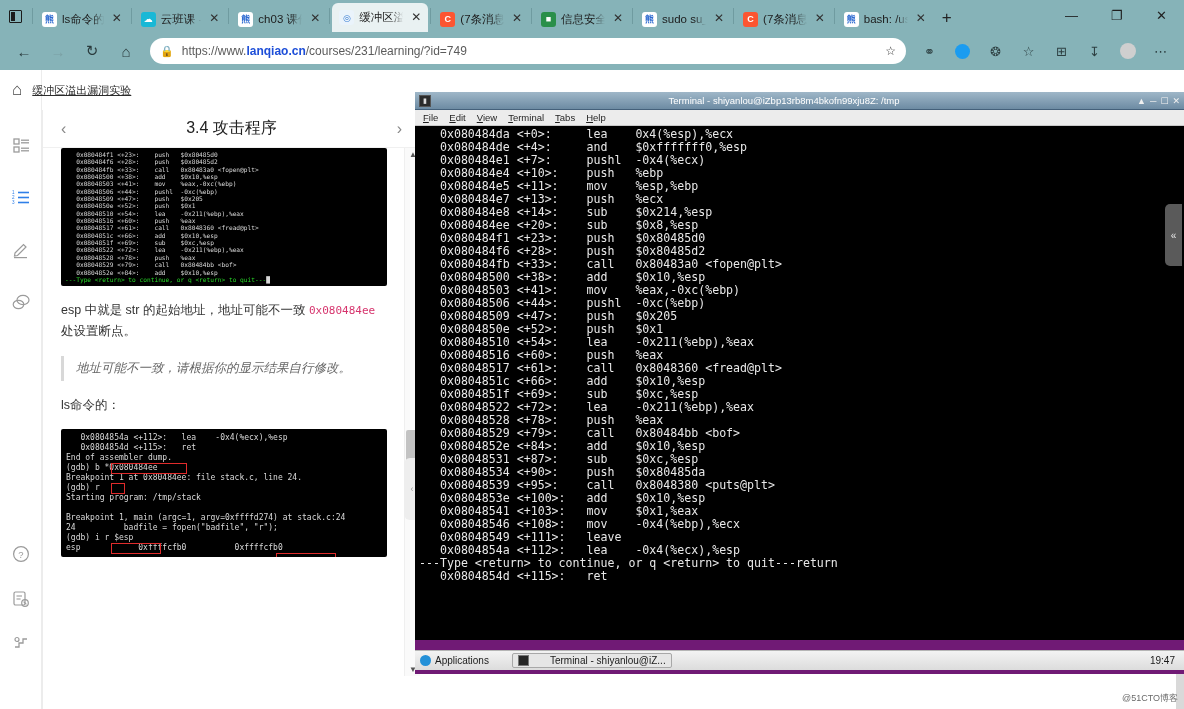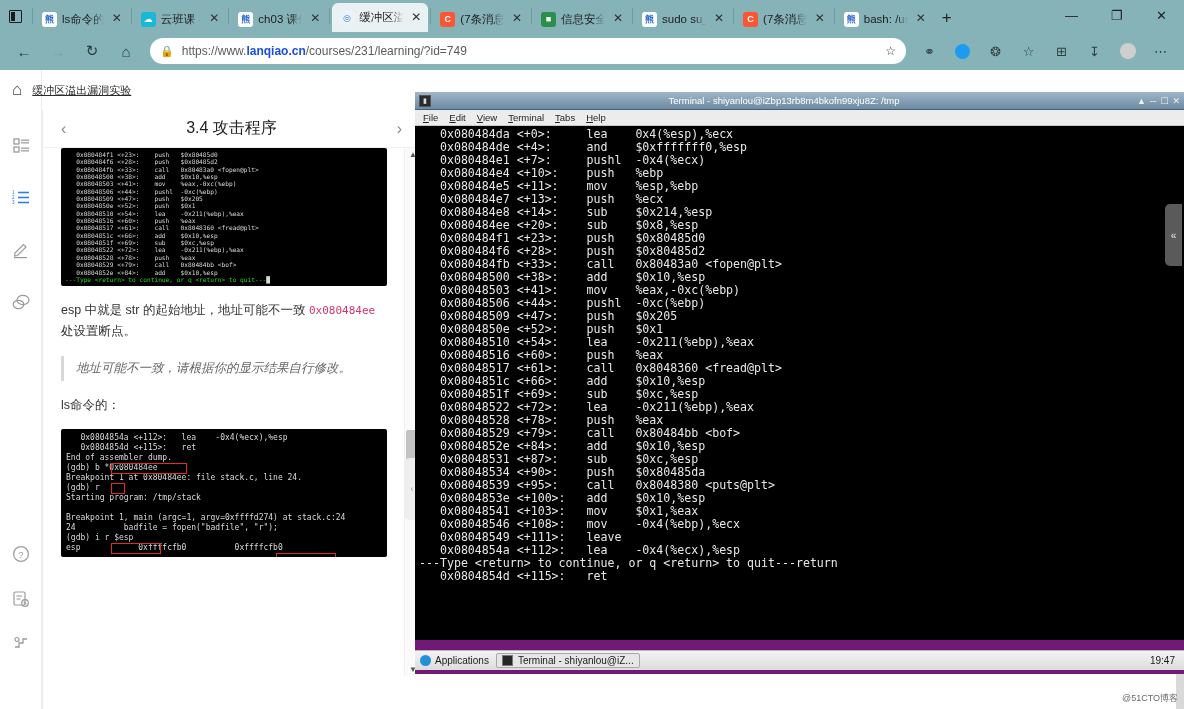--- a/index.html
+++ b/index.html
@@ -169,22 +169,22 @@
     color:#e8e8e8; font-family:"DejaVu Sans Mono","Liberation Mono",monospace;
     font-size:11.6px; line-height:13px; padding:2px 0 0 4px; white-space:pre; overflow:hidden;
   }
   .taskbar {
     position:absolute; left:0; top:558px; width:769px; height:20px;
     background:linear-gradient(#f3f3f3,#dcdcdc); border-top:1px solid #b5b5b5;
     display:flex; align-items:center; padding:0 5px; gap:7px; font-size:10px; color:#1a1a1a;
   }
   .taskbar .tbapp { display:flex; align-items:center; gap:4px; }
   .taskbar .tbwin {
-    display:flex; align-items:center; gap:5px; border:1px solid #a8a8a8; background:#e6e6e6;
-    border-radius:2px; padding:1px 5px; max-width:190px; overflow:hidden; white-space:nowrap;
+    display:flex; align-items:center; gap:21px; border:1px solid #a8a8a8; background:#e6e6e6;
+    border-radius:2px; padding:1px 5px; max-width:190px; overflow:hidden; white-space:nowrap;margin-left:16px;
   }
   .taskbar .clock { margin-left:auto; padding-right:4px; }
   .tb-dot { width:11px; height:11px; border-radius:50%; background:#2390d8;
      display:inline-block; flex:0 0 11px; }
   .tb-sq { width:11px; height:11px; background:#262626; border:1px solid #777;
      display:inline-block; flex:0 0 11px; }
 
   
   .side-handle {
     position:absolute; left:1165px; top:204px; width:17px; height:62px;

